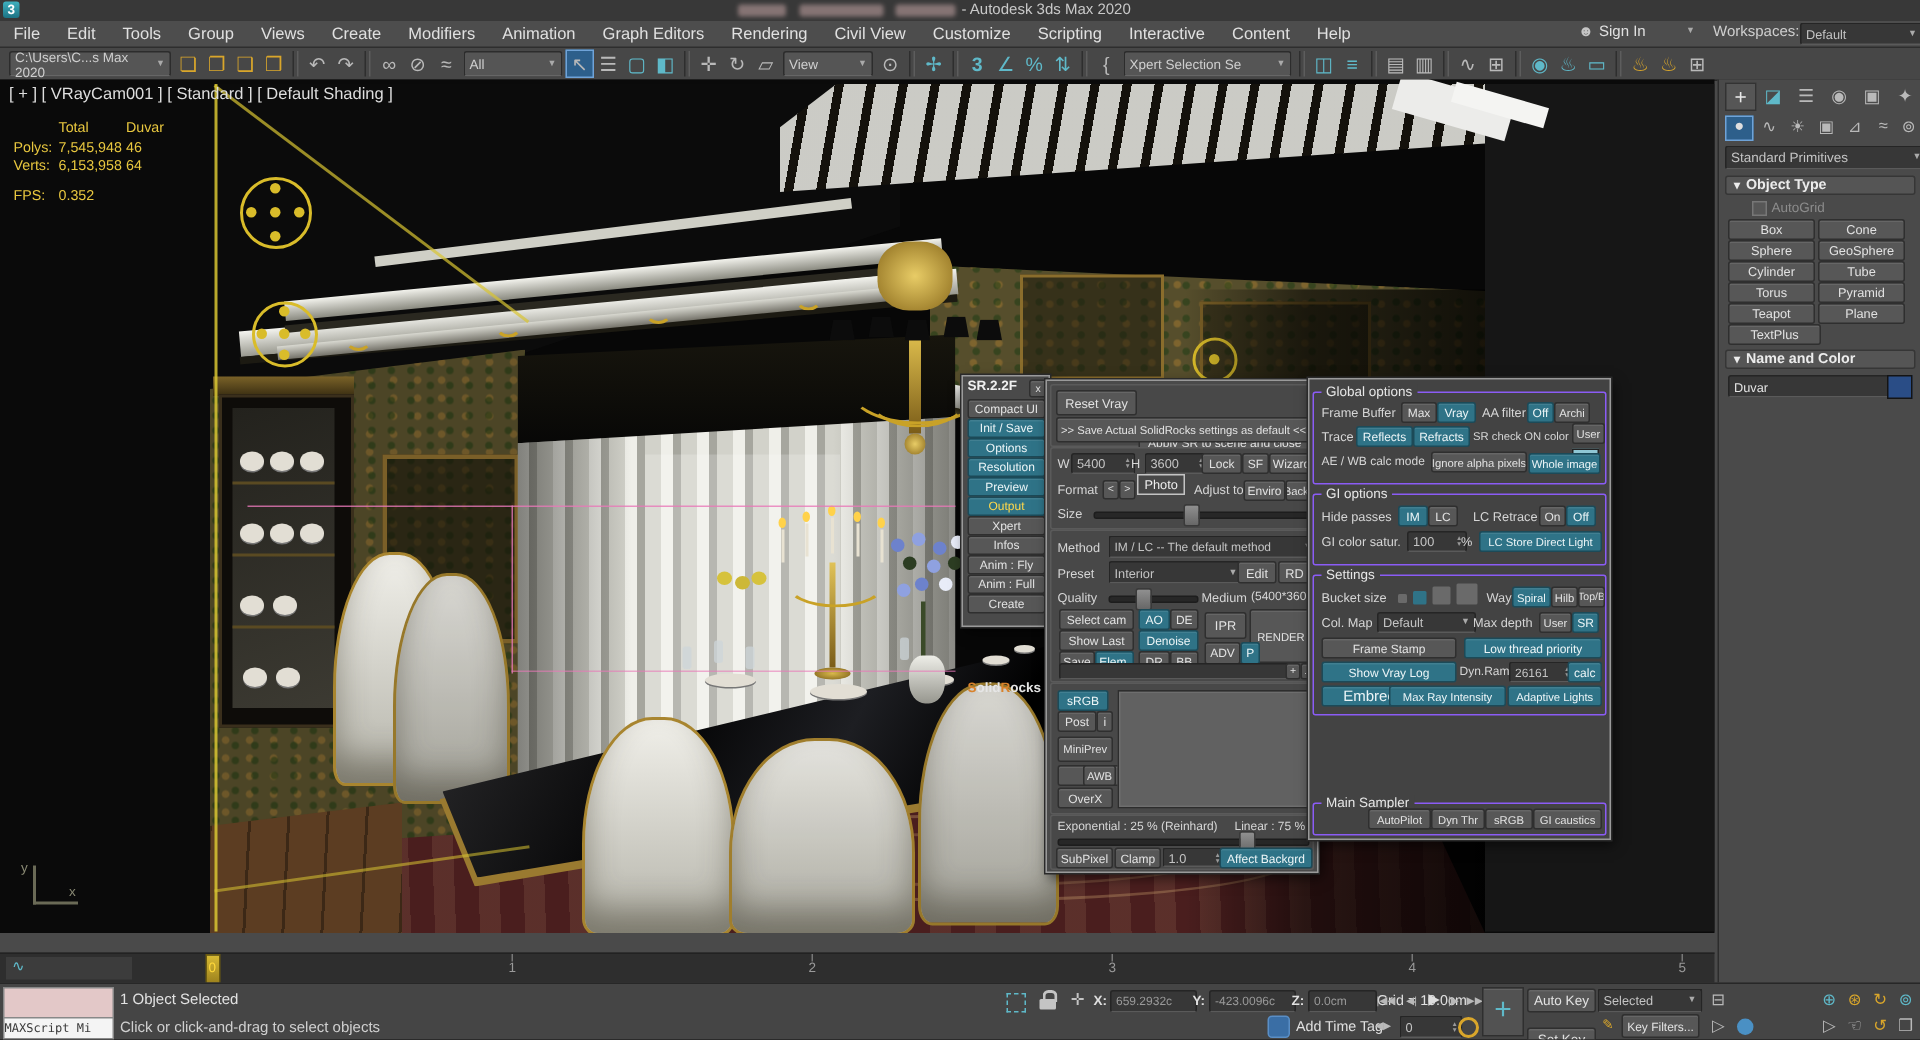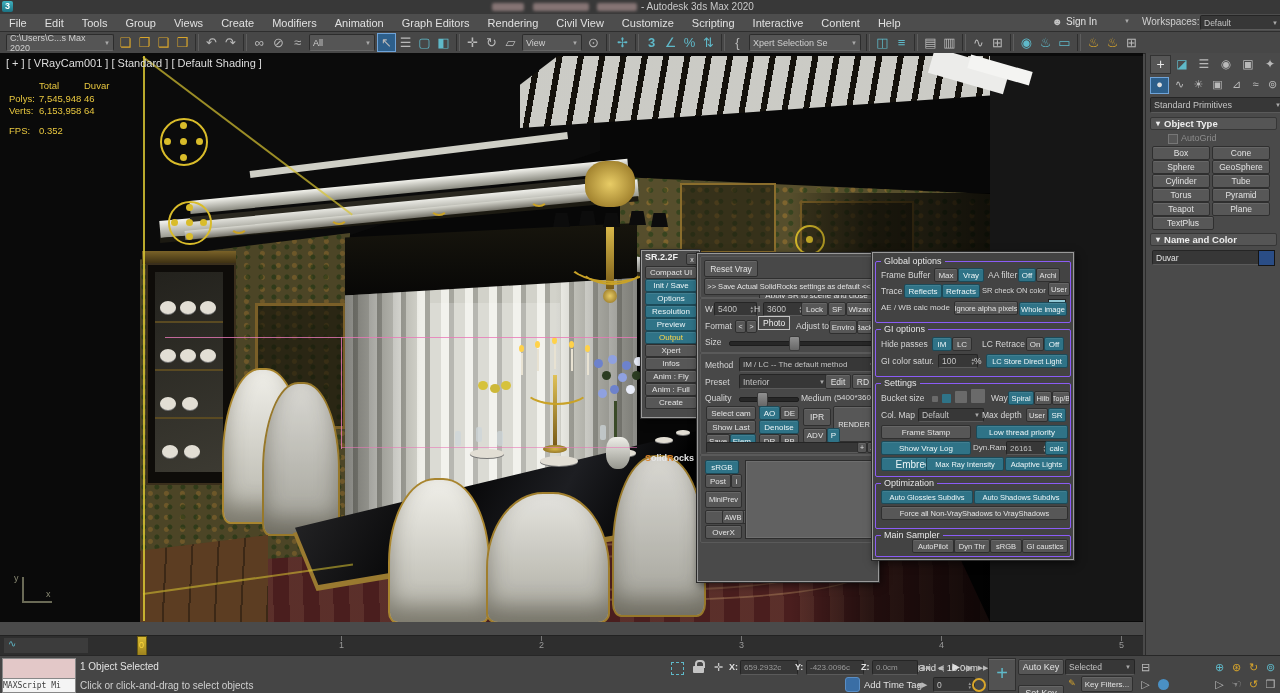--- a/index.html
+++ b/index.html
@@ -417,20 +417,36 @@
     <div class="srbox" style="left:2px;top:201px;width:174px;height:86px;">
       <span class="btn teal" style="left:4px;top:4px;width:32px;height:12px;font-size:8px;">sRGB</span>
       <span class="btn" style="left:4px;top:18px;width:24px;height:12px;font-size:8px;">Post</span>
       <span class="btn" style="left:30px;top:18px;width:9px;height:12px;font-size:8px;">i</span>
       <span class="btn" style="left:4px;top:35px;width:35px;height:15px;font-size:7.5px;">MiniPrev</span>
       <span class="btn" style="left:4px;top:54px;width:15px;height:12px;font-size:8px;padding-left:40px;">AE</span>
       <span class="btn" style="left:21px;top:54px;width:20px;height:12px;font-size:7.5px;">AWB</span>
       <span class="btn" style="left:4px;top:69px;width:35px;height:12px;font-size:8px;">OverX</span>
       <div class="abs" style="left:44px;top:4px;width:126px;height:77px;background:#616161;border:1px solid #2d2d2d;box-shadow:inset 0 0 0 1px #6e6e6e;"></div>
     </div>
+    <div class="srbox" style="left:2px;top:289px;width:174px;height:35px;">
+      <span class="lbl" style="left:4px;top:2px;font-size:8px;">Exponential : 25 %  (Reinhard)</span>
+      <span class="lbl" style="left:122px;top:2px;font-size:8px;">Linear : 75 %</span>
+      <span class="slider-track" style="left:4px;top:15px;width:166px;"></span>
+      <span class="slider-handle" style="left:125px;top:10px;"></span>
+      <span class="btn" style="left:3px;top:21px;width:36px;height:12px;font-size:8px;">SubPixel</span>
+      <span class="btn" style="left:42px;top:21px;width:29px;height:12px;font-size:8px;">Clamp</span>
+      <span class="sunken" style="left:74px;top:21px;width:34px;height:11px;">
+          <span>1.0</span>
+          <span class="spin">
+            <span>▴</span>
+            <span>▾</span>
+          </span>
+        </span>
+      <span class="btn teal" style="left:112px;top:21px;width:60px;height:12px;font-size:8px;">Affect Backgrd</span>
+    </div>
   </div>
 
   <div class="panel" style="left:872px;top:252px;width:200px;height:306px;background:#434343;">
     <div class="group" style="left:2px;top:8px;width:194px;height:60px;">
       <span class="gtitle">Global options</span>
       <span class="lbl" style="left:5px;top:8px;">Frame Buffer</span>
       <span class="btn" style="left:58px;top:6px;width:22px;height:12px;font-size:8px;">Max</span>
       <span class="btn teal" style="left:82px;top:6px;width:24px;height:12px;font-size:8px;">Vray</span>
       <span class="lbl" style="left:112px;top:8px;">AA filter</span>
       <span class="btn teal" style="left:142px;top:6px;width:16px;height:12px;font-size:8px;">Off</span>
@@ -494,26 +510,20 @@
           <span>26161</span>
           <span class="spin">
             <span>▴</span>
             <span>▾</span>
           </span>
         </span>
       <span class="btn teal" style="left:169px;top:57px;width:21px;height:12px;font-size:8px;">calc</span>
       <span class="btn teal" style="left:5px;top:73px;width:42px;height:12px;font-size:10px;padding-left:10px;">Embree</span>
       <span class="btn teal" style="left:50px;top:73px;width:76px;height:12px;font-size:7.5px;">Max Ray Intensity</span>
       <span class="btn teal" style="left:129px;top:73px;width:61px;height:12px;font-size:7.5px;">Adaptive Lights</span>
-    </div>
-    <div class="group" style="left:2px;top:230px;width:194px;height:44px;">
-      <span class="gtitle">Optimization</span>
-      <span class="btn teal" style="left:5px;top:6px;width:90px;height:12px;font-size:7.5px;">Auto Glossies Subdivs</span>
-      <span class="btn teal" style="left:98px;top:6px;width:92px;height:12px;font-size:7.5px;">Auto Shadows Subdivs</span>
-      <span class="btn" style="left:5px;top:22px;width:185px;height:12px;font-size:7.5px;">Force all Non-VrayShadows to VrayShadows</span>
     </div>
     <div class="group" style="left:2px;top:282px;width:194px;height:20px;">
       <span class="gtitle">Main Sampler</span>
       <span class="btn" style="left:4px;top:3px;width:30px;height:12px;font-size:7.5px;margin-left:44px;">VBAA</span>
       <span class="btn" style="left:36px;top:3px;width:40px;height:12px;font-size:7.5px;">AutoPilot</span>
       <span class="btn" style="left:78px;top:3px;width:34px;height:12px;font-size:7.5px;">Dyn Thr</span>
       <span class="btn" style="left:114px;top:3px;width:30px;height:12px;font-size:7.5px;">sRGB</span>
       <span class="btn" style="left:146px;top:3px;width:44px;height:12px;font-size:7.5px;">GI caustics</span>
     </div>
   </div>

